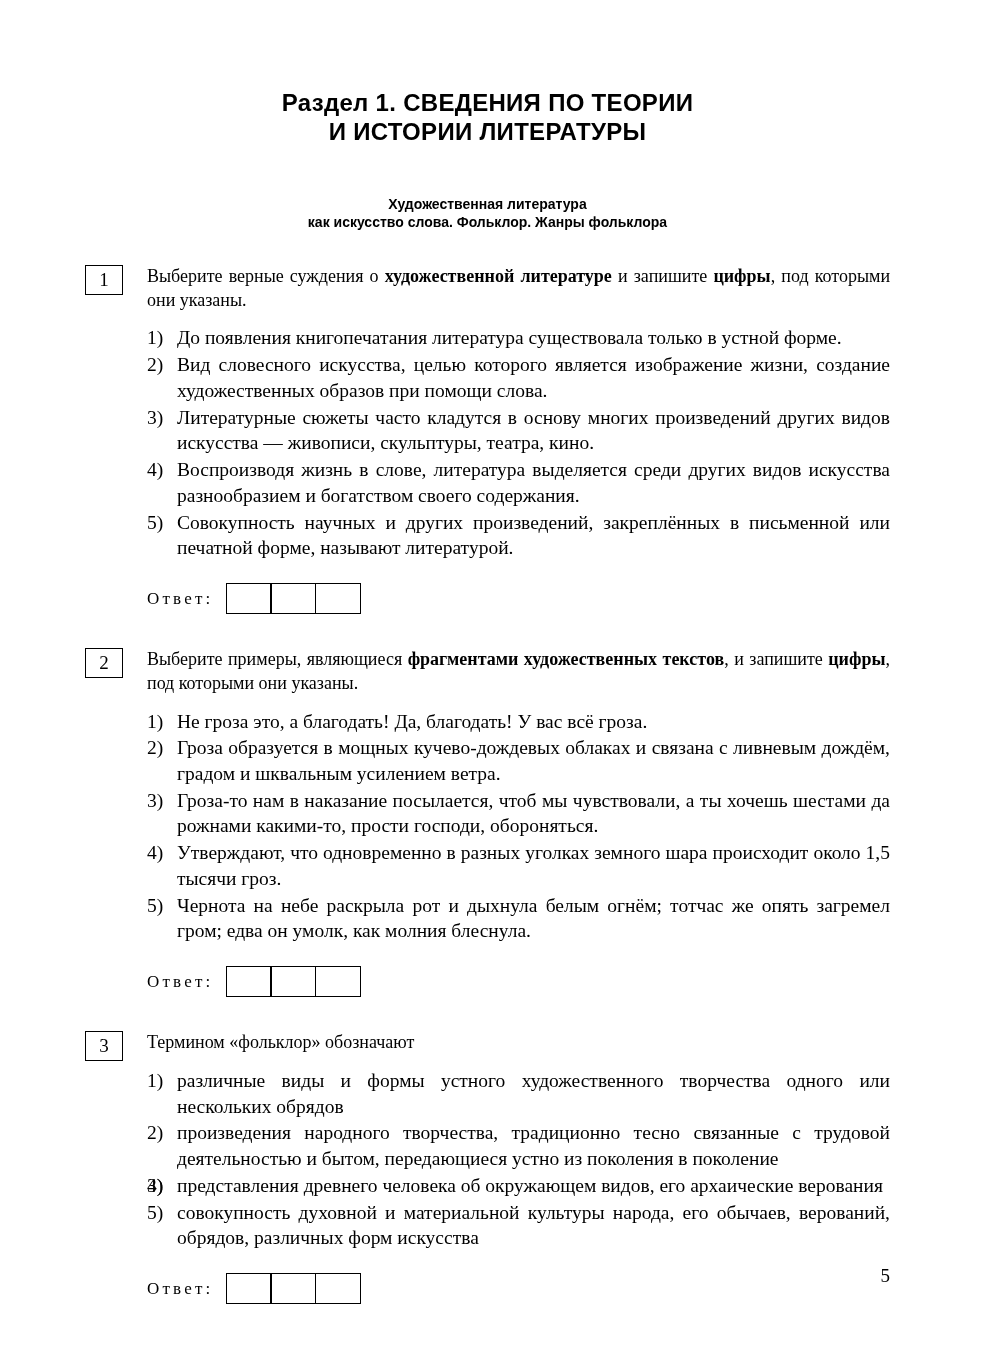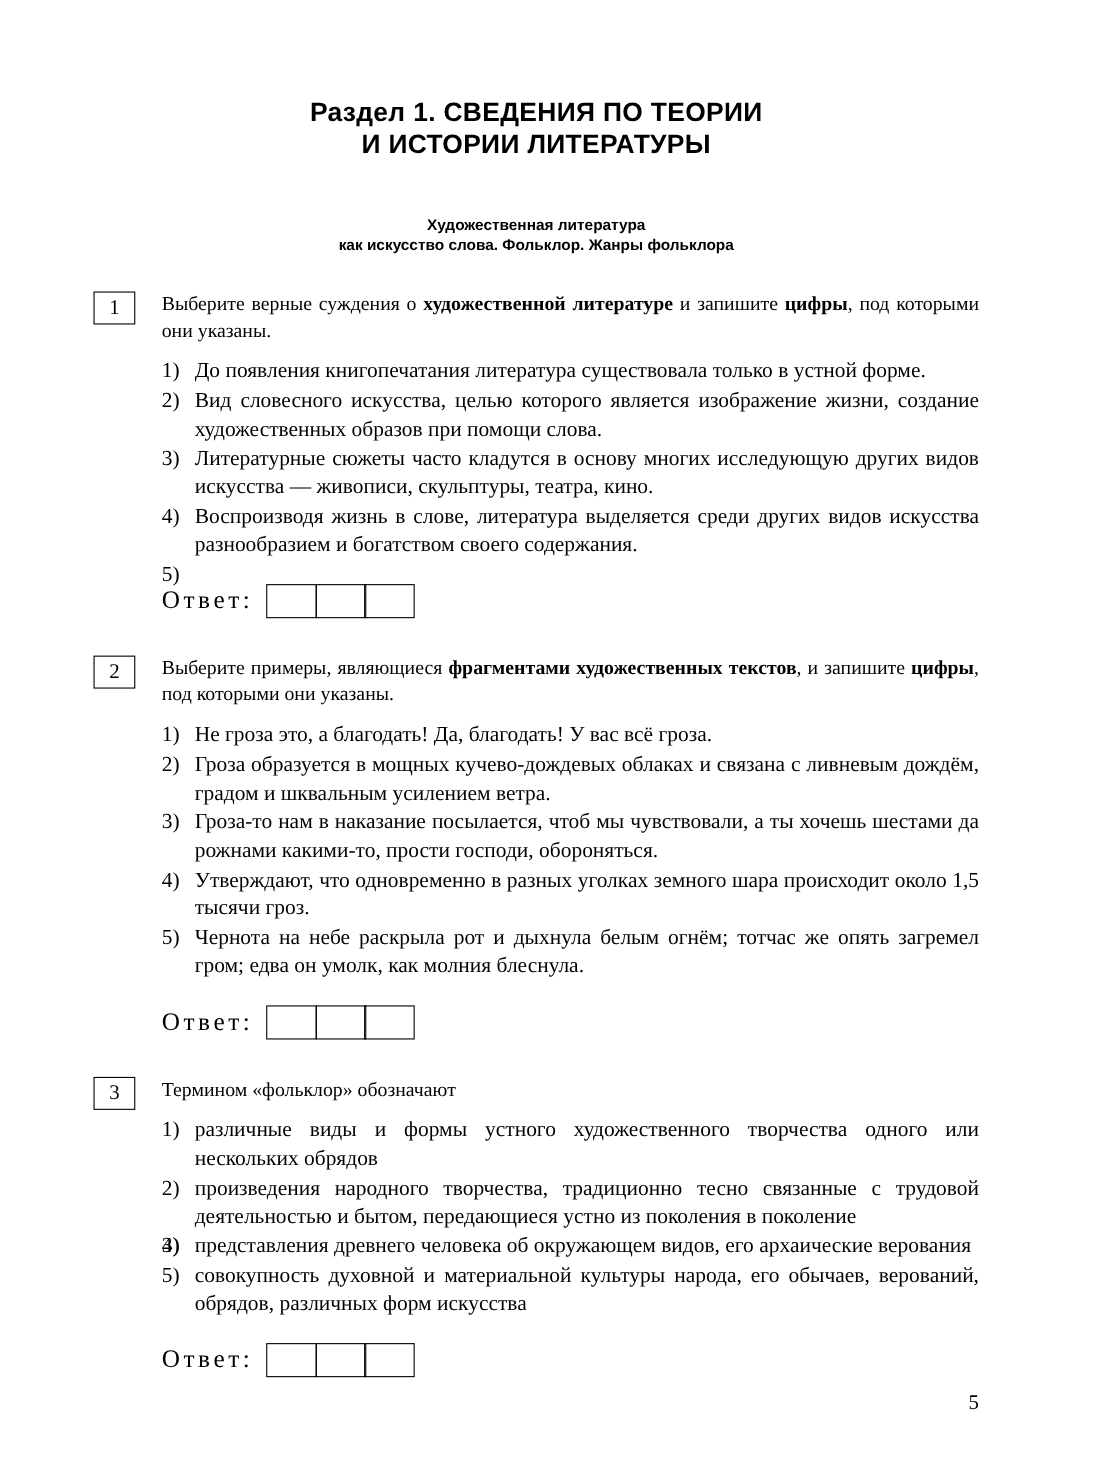--- a/index.html
+++ b/index.html
@@ -93,21 +93,21 @@
     top: 0;
   }
 
   
   .answer {
     margin-top: 22px;
     display: flex;
     align-items: center;
   }
   .answer .label {
-    font-size: 23px;
+    font-size: 17px;
     letter-spacing: 3.2px;
     margin-right: 12px;
   }
   .answer .cells {
     display: flex;
   }
   .answer .cells .cell {
     width: 46px;
     height: 31px;
     border: 1.4px solid #000;
@@ -137,23 +137,23 @@
     <span>Художественная литература</span>
     <span class="line2">как искусство слова. Фольклор. Жанры фольклора</span>
   </h2>
 
   <div class="task">
     <div class="task-num">1</div>
     <p class="stem">Выберите верные суждения о <b>художественной литературе</b> и запишите <b>цифры</b>, под которыми они указаны.</p>
     <ol class="options">
       <li><span class="marker">1)</span><span>До появления книгопечатания литература существовала только в устной форме.</span></li>
       <li><span class="marker">2)</span><span>Вид словесного искусства, целью которого является изображение жизни, создание художественных образов при помощи слова.</span></li>
-      <li><span class="marker">3)</span><span>Литературные сюжеты часто кладутся в основу многих исследующую других видов искусства — живописи, скульптуры, театра, кино.</span></li>
+      <li><span class="marker">3)</span><span>Литературные сюжеты часто кладутся в основу многих произведений других видов искусства — живописи, скульптуры, театра, кино.</span></li>
       <li><span class="marker">4)</span><span>Воспроизводя жизнь в слове, литература выделяется среди других видов искусства разнообразием и богатством своего содержания.</span></li>
-      <li><span class="marker">5)</span></li>
+      <li><span class="marker">5)</span><span>Совокупность научных и других произведений, закреплённых в письменной или печатной форме, называют литературой.</span></li>
     </ol>
     <div class="answer">
       <span class="label">Ответ:</span>
       <span class="cells">
         <span class="cell"></span>
         <span class="cell"></span>
         <span class="cell"></span>
       </span>
     </div>
   </div>

